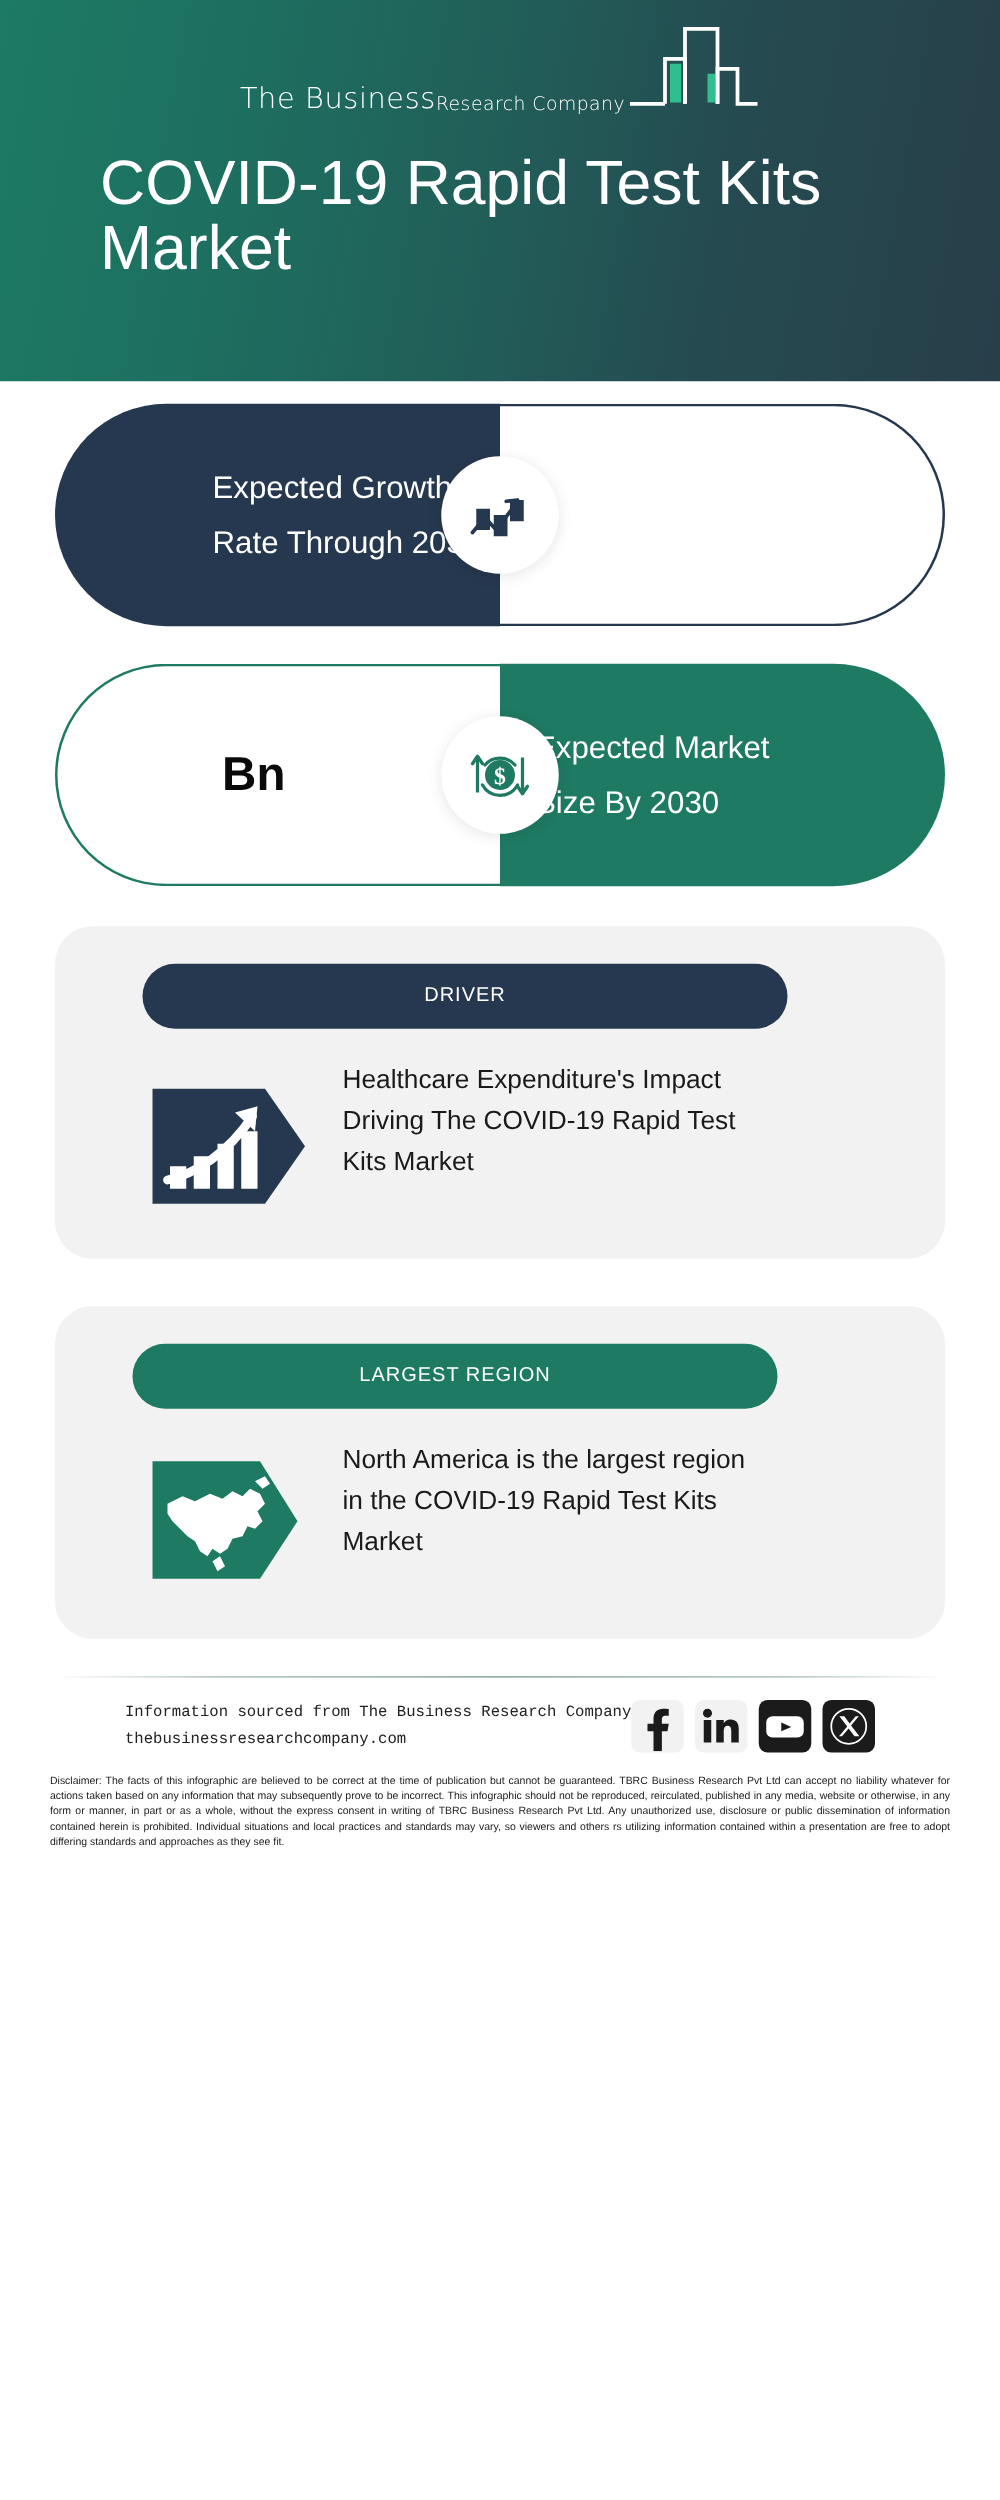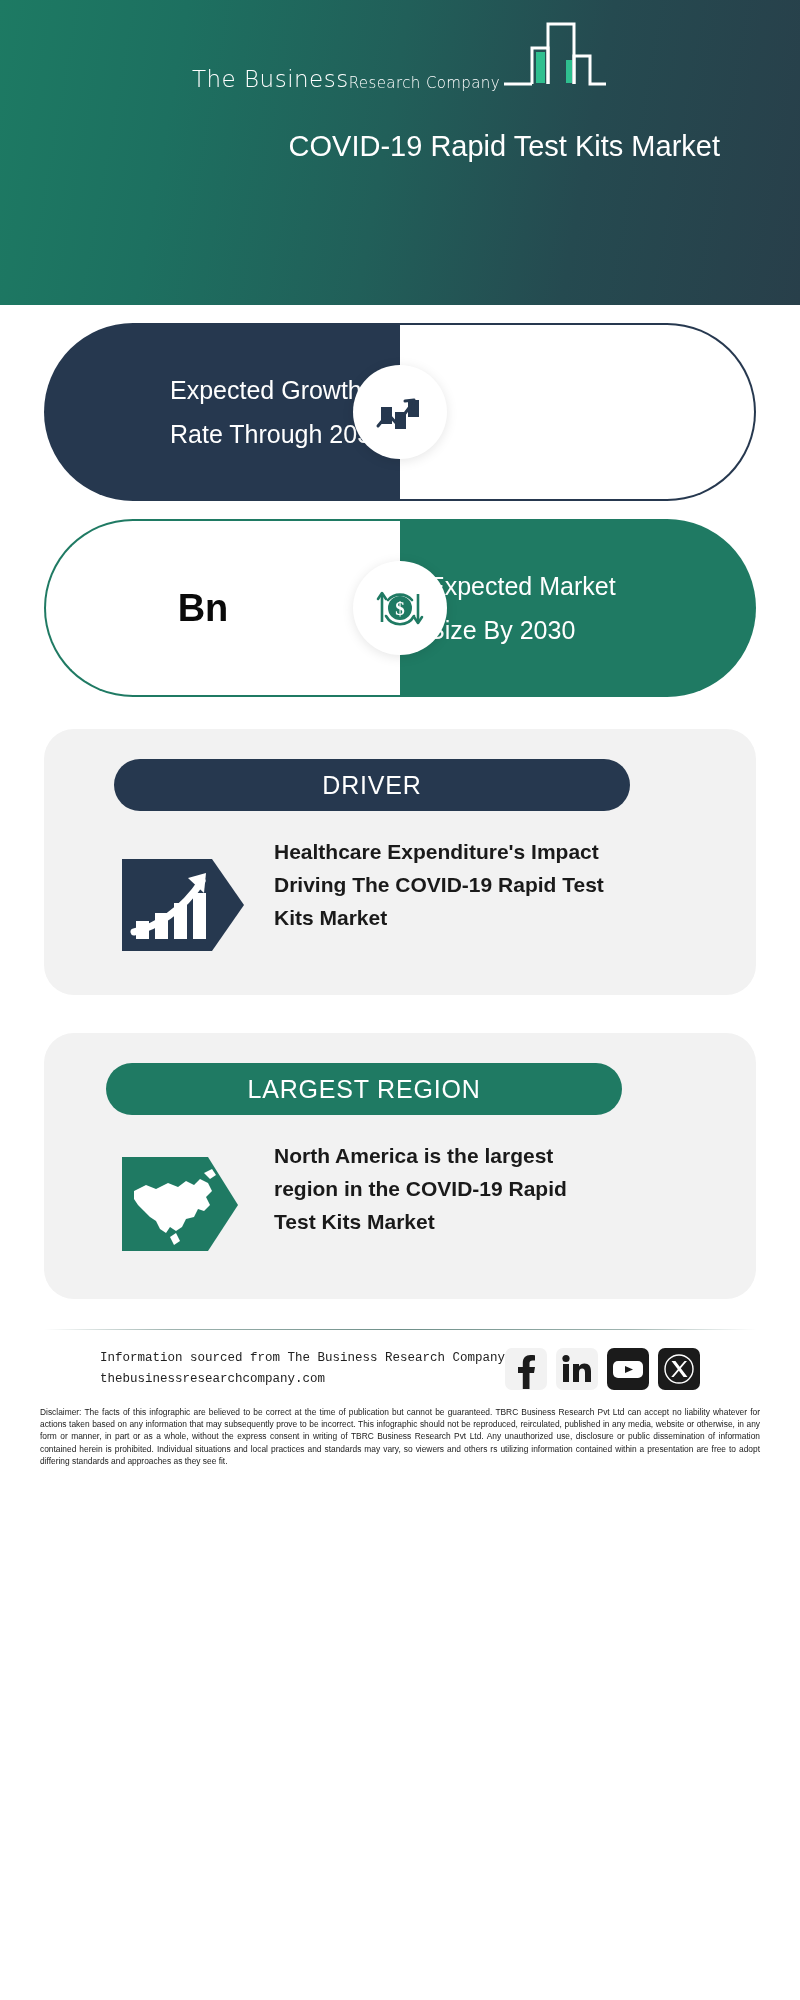--- a/index.html
+++ b/index.html
@@ -31,39 +31,39 @@
   }
   .logo-line2 {
     color:#ffffff; font-size:15px; letter-spacing:0.4px; line-height:18px;
     font-family:"DejaVu Sans", sans-serif; font-weight:300;
   }
   .logo-mark { margin-left:2px; margin-bottom:0px; }
 
   .header-title {
     margin-top:26px;
     width:640px;
-    text-align:right;
+    text-align:left;
     color:#ffffff;
-    font-size:29px;
+    font-size:50px;
     line-height:52px;
     font-weight:400;
     font-family:"Liberation Sans", sans-serif;
   }
 
   
   .stat-section { position:relative; width:800px; }
 
   .stat-row {
     position:relative;
     width:712px;
     margin:0 auto;
     height:178px;
   }
   .stat-row.first { margin-top:18px; }
-  .stat-row.second { margin-top:18px;text-decoration:underline; }
+  .stat-row.second { margin-top:30px;text-decoration:underline; }
 
   .half-filled, .half-outline {
     position:absolute; top:0; height:178px; width:356px;
   }
   
   .dark-filled {
     left:0;
     background:#26384f;
     border-radius:95px 0 0 95px;
     display:flex; align-items:center; justify-content:flex-end;
@@ -131,30 +131,30 @@
   .panel.driver { margin-top:32px; }
   .panel.region { margin-top:38px; }
 
   .pill {
     width:516px;
     height:52px;
     margin:0 auto;
     border-radius:26px;
     display:flex; align-items:center; justify-content:center;
     color:#ffffff;
-    font-size:25px;
+    font-size:16px;
     letter-spacing:0.8px;
   }
   .pill.dark { background:#26384f; margin-left:70px; }
   .pill.green { background:#1f7a63; margin-left:62px;align-items:center; }
 
   .panel-body {
     display:flex; align-items:flex-start;
     margin-top:24px;
-    padding-left:76px; padding-right:40px;font-weight:bold;
+    padding-left:76px; padding-right:40px;
   }
   .panel-icon {
     flex:0 0 auto;
     width:126px; height:126px;
     position:relative;
   }
   .panel-text {
     margin-left:28px;
     font-size:21px;
     line-height:33px;

